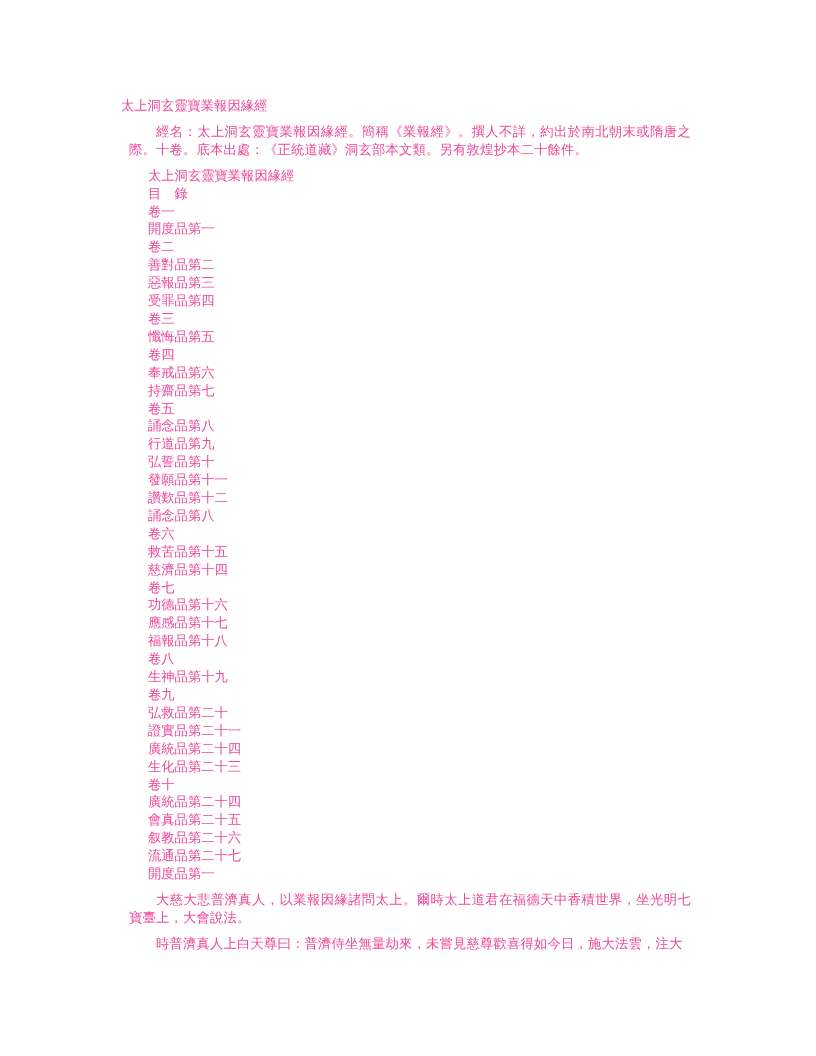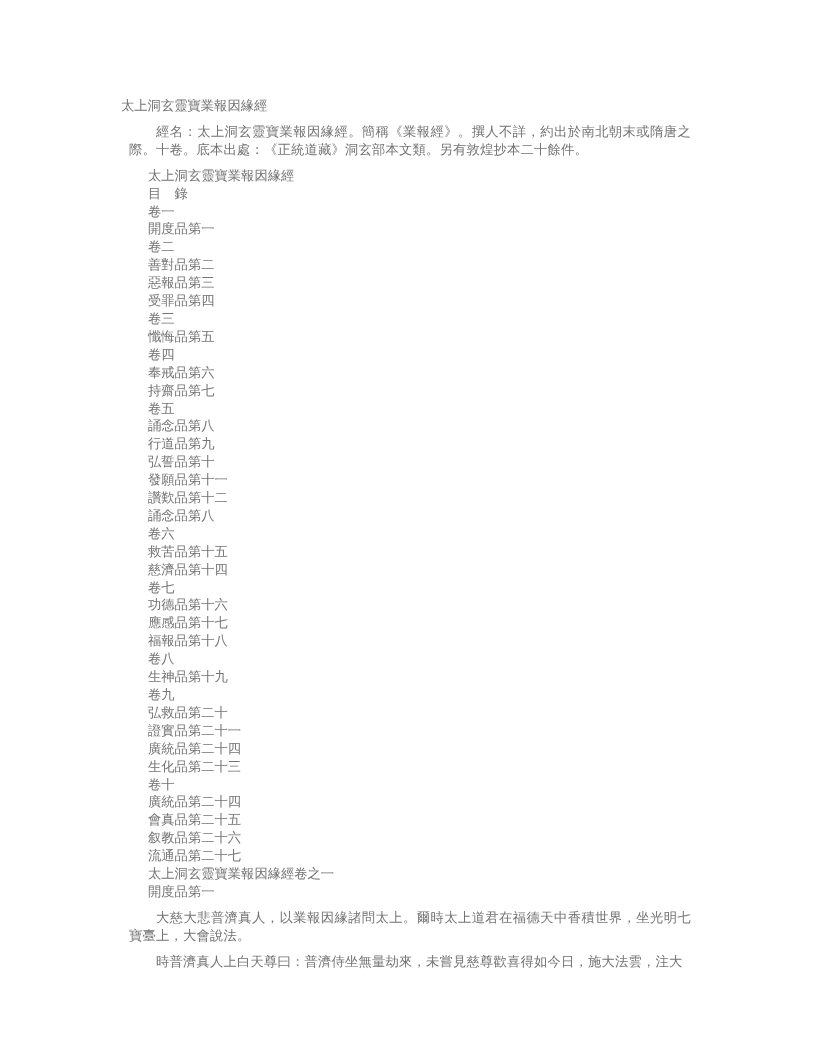--- a/index.html
+++ b/index.html
@@ -5,21 +5,21 @@
   html, body { margin: 0; padding: 0; background: #ffffff; }
   body { width: 816px; height: 1056px; position: relative; overflow: hidden; }
   .page {
     position: absolute;
     left: 121px;
     top: 97px;
     width: 578px;
     font-family: "DejaVu Serif", "Liberation Serif", serif;
     font-size: 13.3px;
     line-height: 17.9px;
-    color: #737373;
+    color: #ec4899;
   }
   .line { margin: 0; padding: 0; white-space: nowrap; }
   .para { margin: 8px; padding: 0; text-indent: 27px; text-align: justify; letter-spacing: 0.2px; }
   .indent { padding-left: 27px; }
 </style>
 </head>
 <body>
 
 <div class="page">
   <p class="line">太上洞玄靈寶業報因緣經</p>
@@ -58,17 +58,16 @@
       <p class="line indent">弘救品第二十</p>
       <p class="line indent">證實品第二十一</p>
       <p class="line indent">廣統品第二十四</p>
       <p class="line indent">生化品第二十三</p>
       <p class="line indent">卷十</p>
       <p class="line indent">廣統品第二十四</p>
       <p class="line indent">會真品第二十五</p>
       <p class="line indent">叙教品第二十六</p>
       <p class="line indent">流通品第二十七</p>
     </div>
-  <p class="line indent">太上洞玄靈寶業報因緣經卷之一</p>
   <p class="line indent">開度品第一</p>
   <p class="para">大慈大悲普濟真人，以業報因緣諸問太上。爾時太上道君在福德天中香積世界，坐光明七寶臺上，大會說法。</p>
   <p class="para" style="white-space: nowrap;">時普濟真人上白天尊曰：普濟侍坐無量劫來，未嘗見慈尊歡喜得如今日，施大法雲，注大</p>
 </div>
 
 </body></html>

